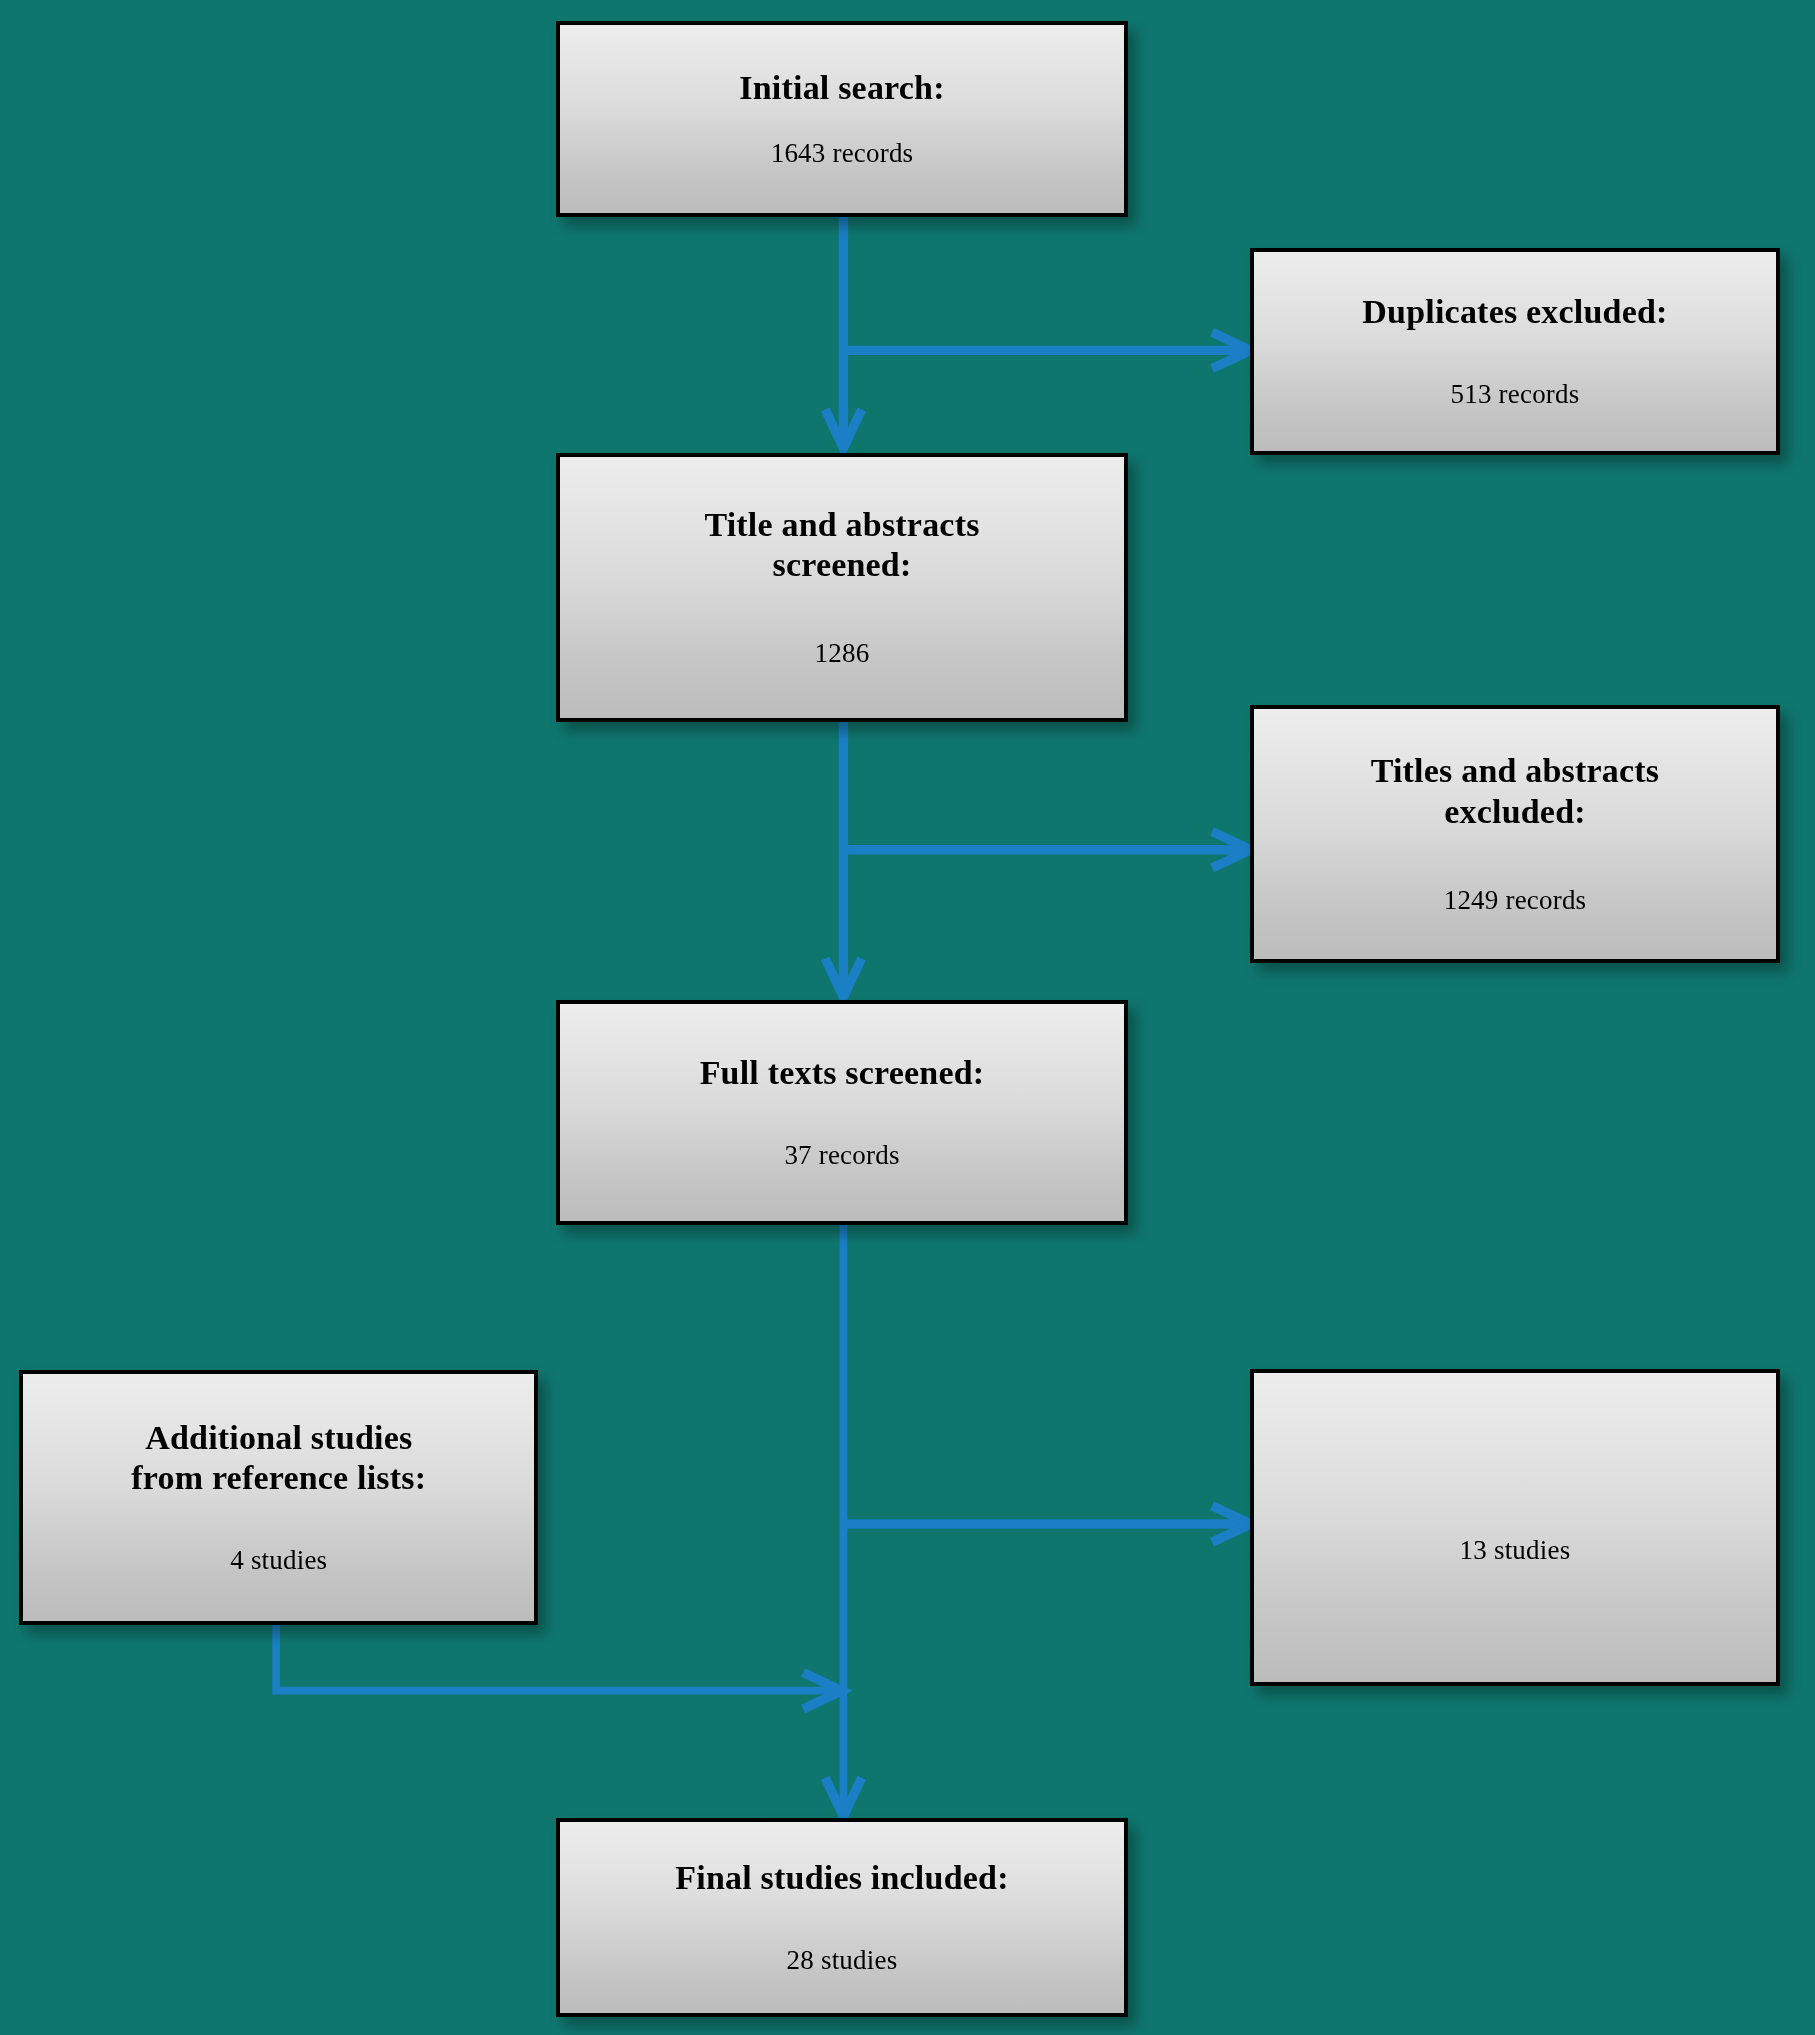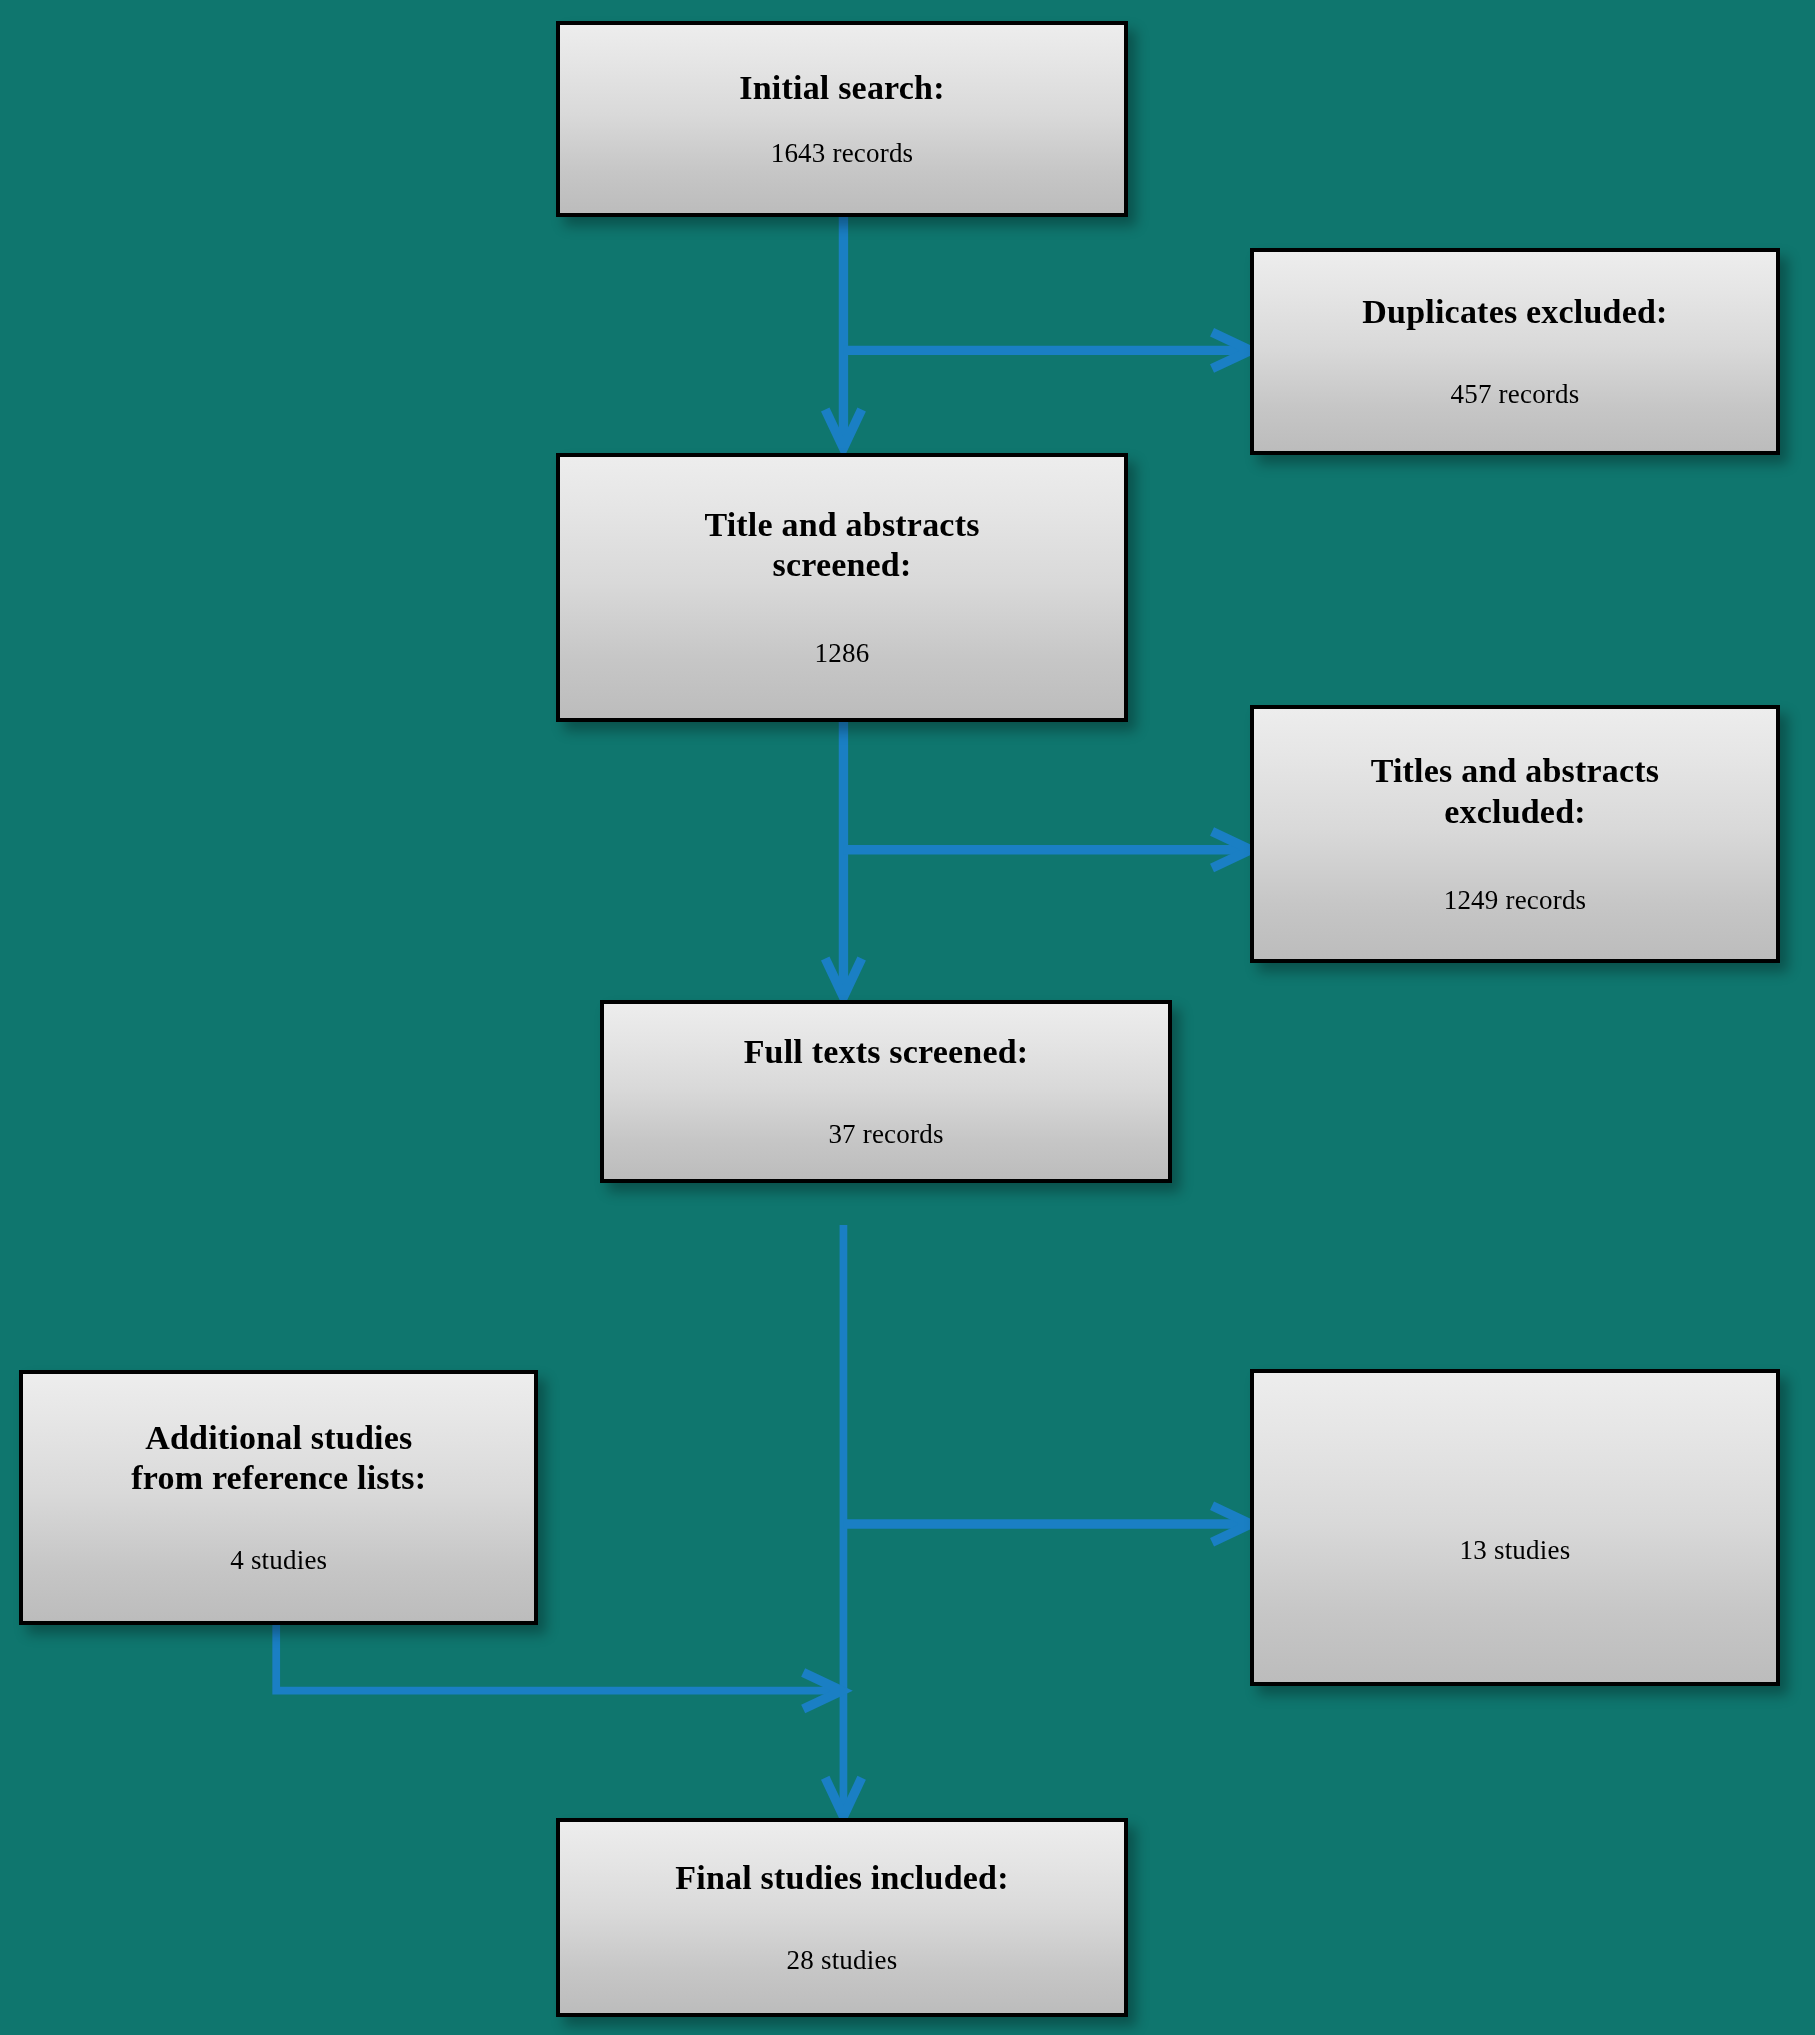--- a/index.html
+++ b/index.html
@@ -101,40 +101,40 @@
     </svg>
   </div>
 
   <div class="node gap-sm" style="left:556px; top:21px; width:572px; height:196px;">
     <div class="title">Initial search:</div>
     <div class="value">1643 records</div>
   </div>
 
   <div class="node gap-md" style="left:1250px; top:248px; width:530px; height:207px;">
     <div class="title">Duplicates excluded:</div>
-    <div class="value">457 records</div>
+    <div class="value">513 records</div>
   </div>
 
   <div class="node gap-lg" style="left:556px; top:453px; width:572px; height:269px;">
     <div class="title">
       <span>Title and abstracts</span><br>
       <span>screened:</span>
     </div>
     <div class="value">1286</div>
   </div>
 
   <div class="node gap-lg" style="left:1250px; top:705px; width:530px; height:258px;">
     <div class="title">
       <span>Titles and abstracts</span><br>
       <span>excluded:</span>
     </div>
     <div class="value">1249 records</div>
   </div>
 
-  <div class="node gap-md" style="left:556px; top:1000px; width:572px; height:183px;margin-left:44px;">
+  <div class="node gap-md" style="left:556px; top:1000px; width:572px; height:225px;">
     <div class="title">Full texts screened:</div>
     <div class="value">37 records</div>
   </div>
 
   <div class="node gap-md" style="left:19.3px; top:1370px; width:519px; height:255px;">
     <div class="title">
       <span>Additional studies</span><br>
       <span>from reference lists:</span>
     </div>
     <div class="value">4 studies</div>

